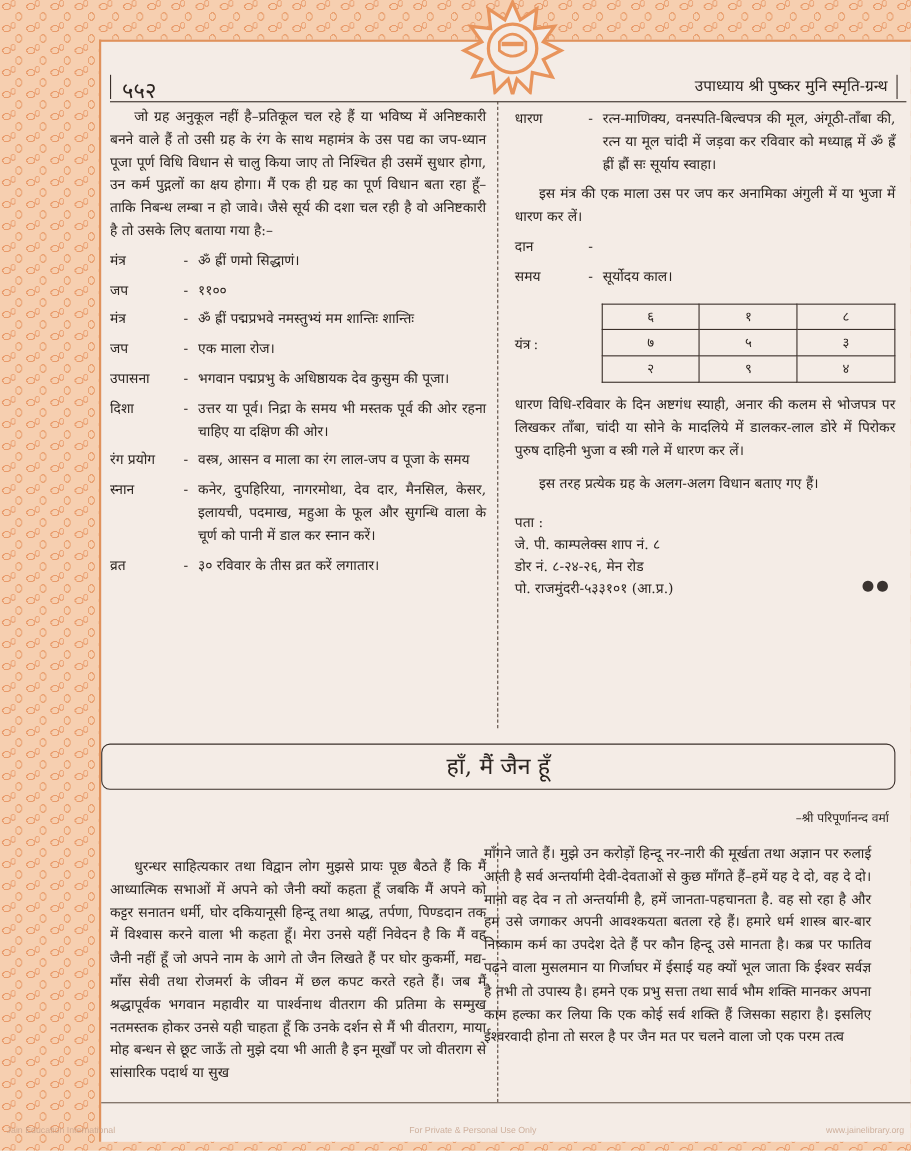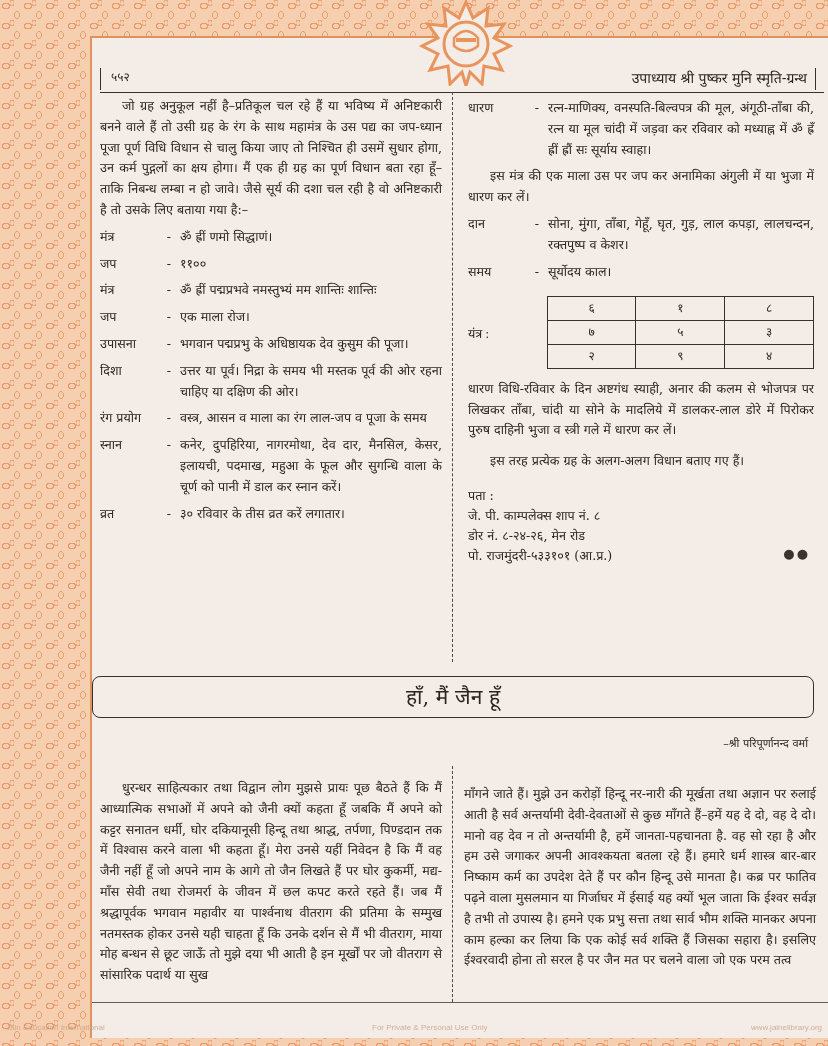--- a/index.html
+++ b/index.html
@@ -21,21 +21,21 @@
     border-top: 2px solid #e0925c;
   }
   .emblem {
     position: absolute; left: 418px; top: 0; width: 96px; height: 86px;
   }
   .running-head {
     position: absolute; left: 100px; top: 64px; width: 724px; height: 28px;
     border-bottom: 1.5px solid #3a2f2a;
   }
   .running-head .pagenum {
-    position: absolute; left: 0; top: 4px; font-size: 12px; padding-left: 10px;
+    position: absolute; left: 0; top: 4px; font-size: 20px; padding-left: 10px;
     border-left: 1.5px solid #3a2f2a; height: 22px;
   }
   .running-head .booktitle {
     position: absolute; right: 8px; top: 4px; font-size: 14px; padding-right: 8px;
     border-right: 1.5px solid #3a2f2a; height: 22px;
   }
   .colrule {
     position: absolute; left: 452px; top: 92px; width: 0; height: 570px;
     border-left: 1px dashed #55463d;
   }
@@ -151,21 +151,20 @@
 <div class="col" style="left:468px; top:98px; width:346px;">
   <div class="defrow">
       <span class="term">धारण</span>
       <span class="dash">-</span>
       <span class="val">रत्न-माणिक्य, वनस्पति-बिल्वपत्र की मूल, अंगूठी-ताँबा की, रत्न या मूल चांदी में जड़वा कर रविवार को मध्याह्न में ॐ ह्रँ ह्रीं ह्रौं सः सूर्याय स्वाहा।</span>
     </div>
   <p>इस मंत्र की एक माला उस पर जप कर अनामिका अंगुली में या भुजा में धारण कर लें।</p>
   <div class="defrow">
       <span class="term">दान</span>
       <span class="dash">-</span>
-      <span class="val">सोना, मुंगा, ताँबा, गेहूँ, घृत, गुड़, लाल कपड़ा, लालचन्दन, रक्तपुष्प व केशर।</span>
     </div>
   <div class="defrow">
       <span class="term">समय</span>
       <span class="dash">-</span>
       <span class="val">सूर्योदय काल।</span>
     </div>
 
   <div class="yantra-wrap">
     <span class="ylabel">यंत्र :</span>
     <table class="yantra">
@@ -202,21 +201,21 @@
 </div>
 
 <div class="article-title-box">हाँ, मैं जैन हूँ</div>
 <div class="author">–श्री परिपूर्णानन्द वर्मा</div>
 
 <div class="bottom-rule"></div>
 
 <div class="col" style="left:100px; top:778px; width:342px;">
   <p>धुरन्धर साहित्यकार तथा विद्वान लोग मुझसे प्रायः पूछ बैठते हैं कि मैं आध्यात्मिक सभाओं में अपने को जैनी क्यों कहता हूँ जबकि मैं अपने को कट्टर सनातन धर्मी, घोर दकियानूसी हिन्दू तथा श्राद्ध, तर्पणा, पिण्डदान तक में विश्वास करने वाला भी कहता हूँ। मेरा उनसे यहीं निवेदन है कि मैं वह जैनी नहीं हूँ जो अपने नाम के आगे तो जैन लिखते हैं पर घोर कुकर्मी, मद्य-माँस सेवी तथा रोजमर्रा के जीवन में छल कपट करते रहते हैं। जब मैं श्रद्धापूर्वक भगवान महावीर या पार्श्वनाथ वीतराग की प्रतिमा के सम्मुख नतमस्तक होकर उनसे यही चाहता हूँ कि उनके दर्शन से मैं भी वीतराग, माया मोह बन्धन से छूट जाऊँ तो मुझे दया भी आती है इन मूर्खों पर जो वीतराग से सांसारिक पदार्थ या सुख</p>
 </div>
-<div class="col" style="left:464px; top:766px; width:352px;margin-top:18px;">
+<div class="col" style="left:440px; top:766px; width:352px;">
   <p class="noindent">माँगने जाते हैं। मुझे उन करोड़ों हिन्दू नर-नारी की मूर्खता तथा अज्ञान पर रुलाई आती है सर्व अन्तर्यामी देवी-देवताओं से कुछ माँगते हैं–हमें यह दे दो, वह दे दो। मानो वह देव न तो अन्तर्यामी है, हमें जानता-पहचानता है. वह सो रहा है और हम उसे जगाकर अपनी आवश्कयता बतला रहे हैं। हमारे धर्म शास्त्र बार-बार निष्काम कर्म का उपदेश देते हैं पर कौन हिन्दू उसे मानता है। कब्र पर फातिव पढ़ने वाला मुसलमान या गिर्जाघर में ईसाई यह क्यों भूल जाता कि ईश्वर सर्वज्ञ है तभी तो उपास्य है। हमने एक प्रभु सत्ता तथा सार्व भौम शक्ति मानकर अपना काम हल्का कर लिया कि एक कोई सर्व शक्ति हैं जिसका सहारा है। इसलिए ईश्वरवादी होना तो सरल है पर जैन मत पर चलने वाला जो एक परम तत्व</p>
 </div>
 
 <div class="page-bottom-line"></div>
 
 <div class="watermark" style="left:6px;">Jain Education International</div>
 <div class="watermark" style="left:360px;padding-left:12px;">For Private &amp; Personal Use Only</div>
 <div class="watermark" style="right:6px;">www.jainelibrary.org</div>
 
 </body></html>

